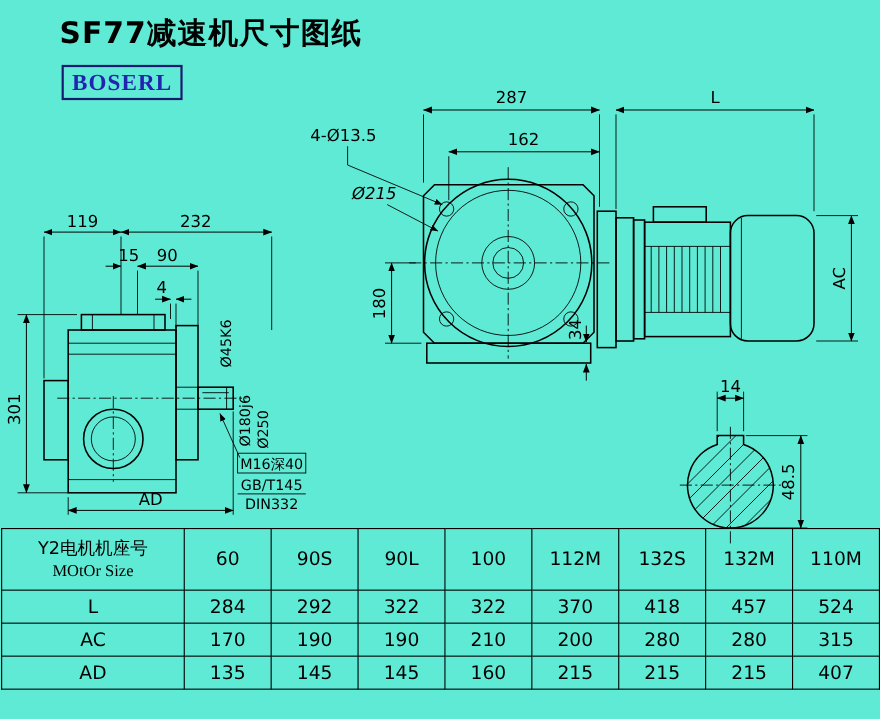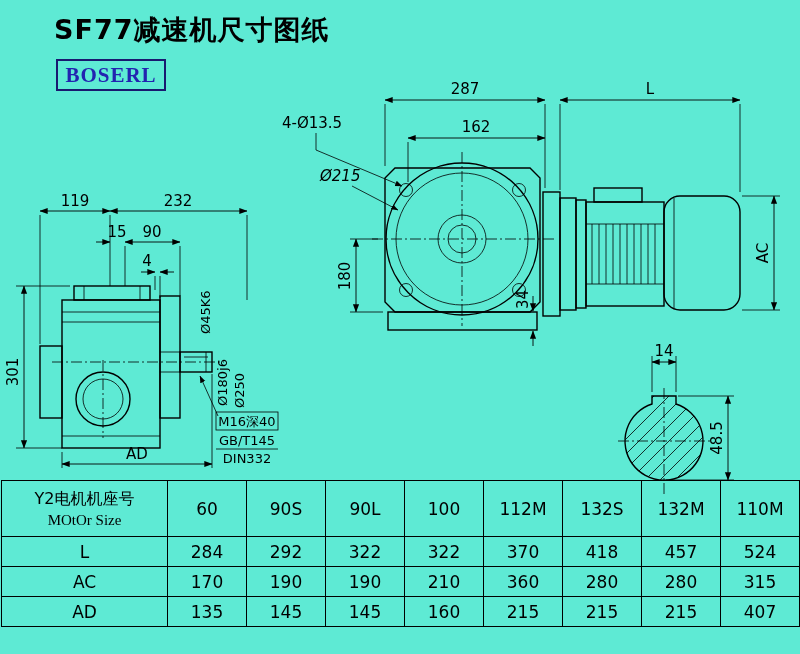--- a/index.html
+++ b/index.html
@@ -260,21 +260,21 @@
       <td>418</td>
       <td>457</td>
       <td>524</td>
     </tr>
     <tr class="datarow">
       <td>AC</td>
       <td>170</td>
       <td>190</td>
       <td>190</td>
       <td>210</td>
-      <td>360</td>
+      <td>200</td>
       <td>280</td>
       <td>280</td>
       <td>315</td>
     </tr>
     <tr class="datarow">
       <td>AD</td>
       <td>135</td>
       <td>145</td>
       <td>145</td>
       <td>160</td>

